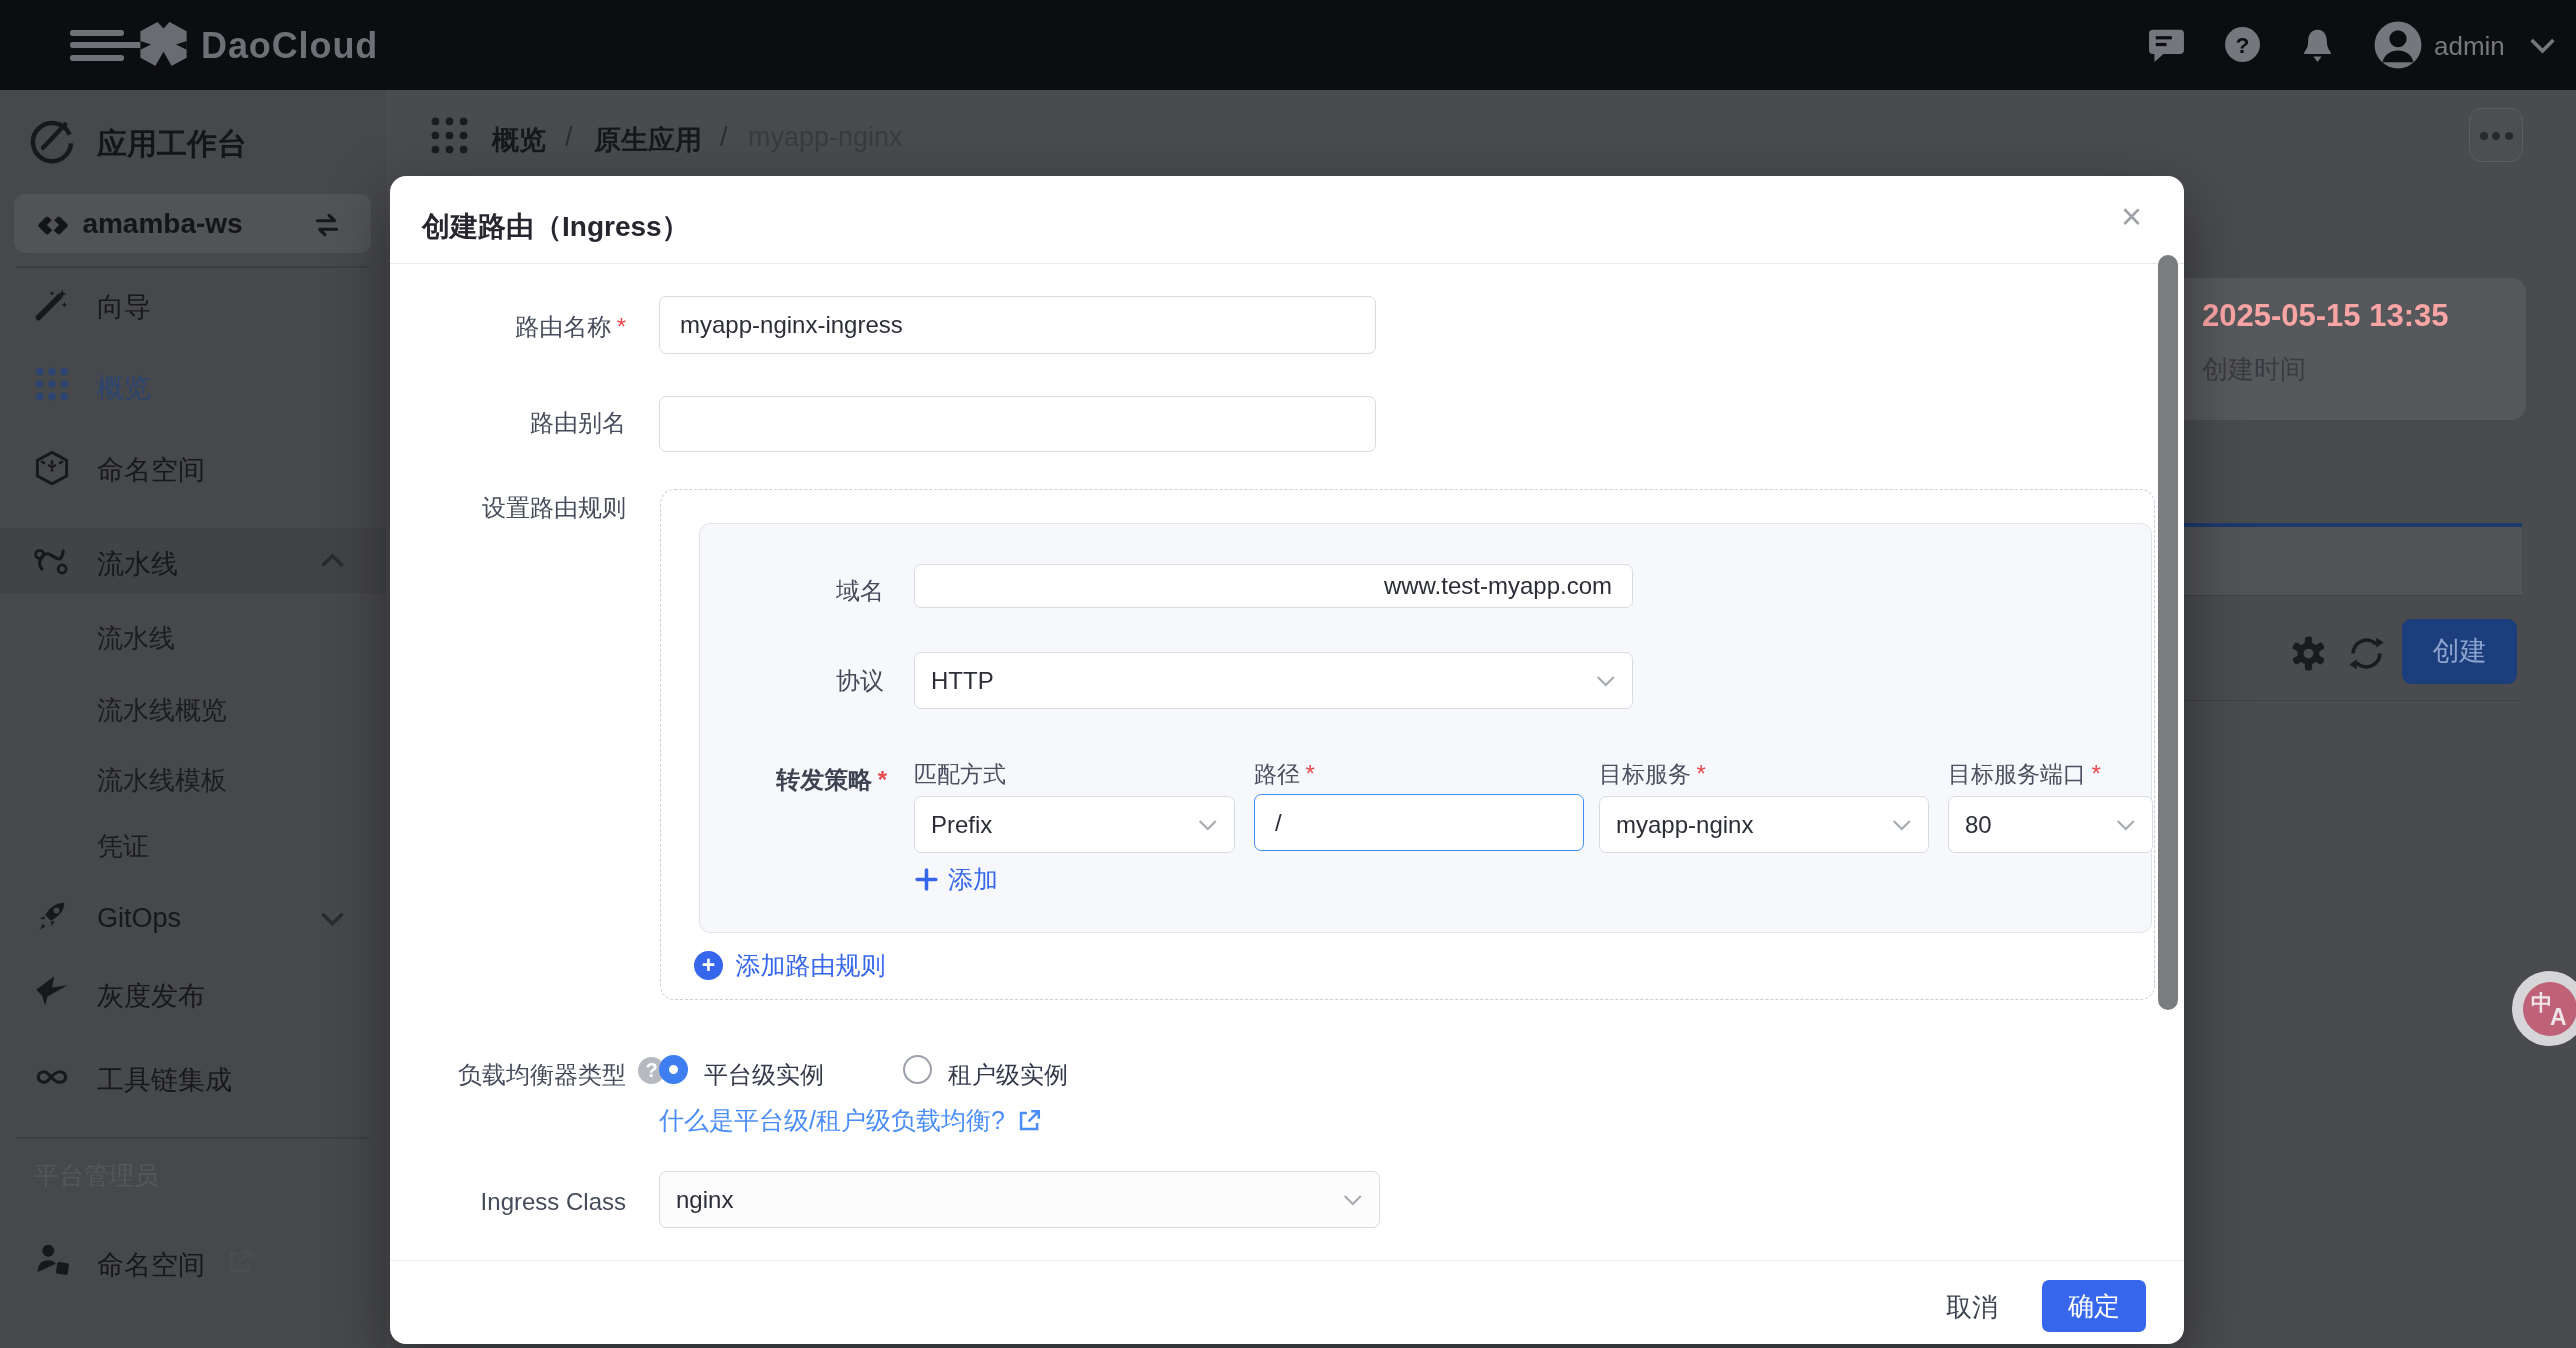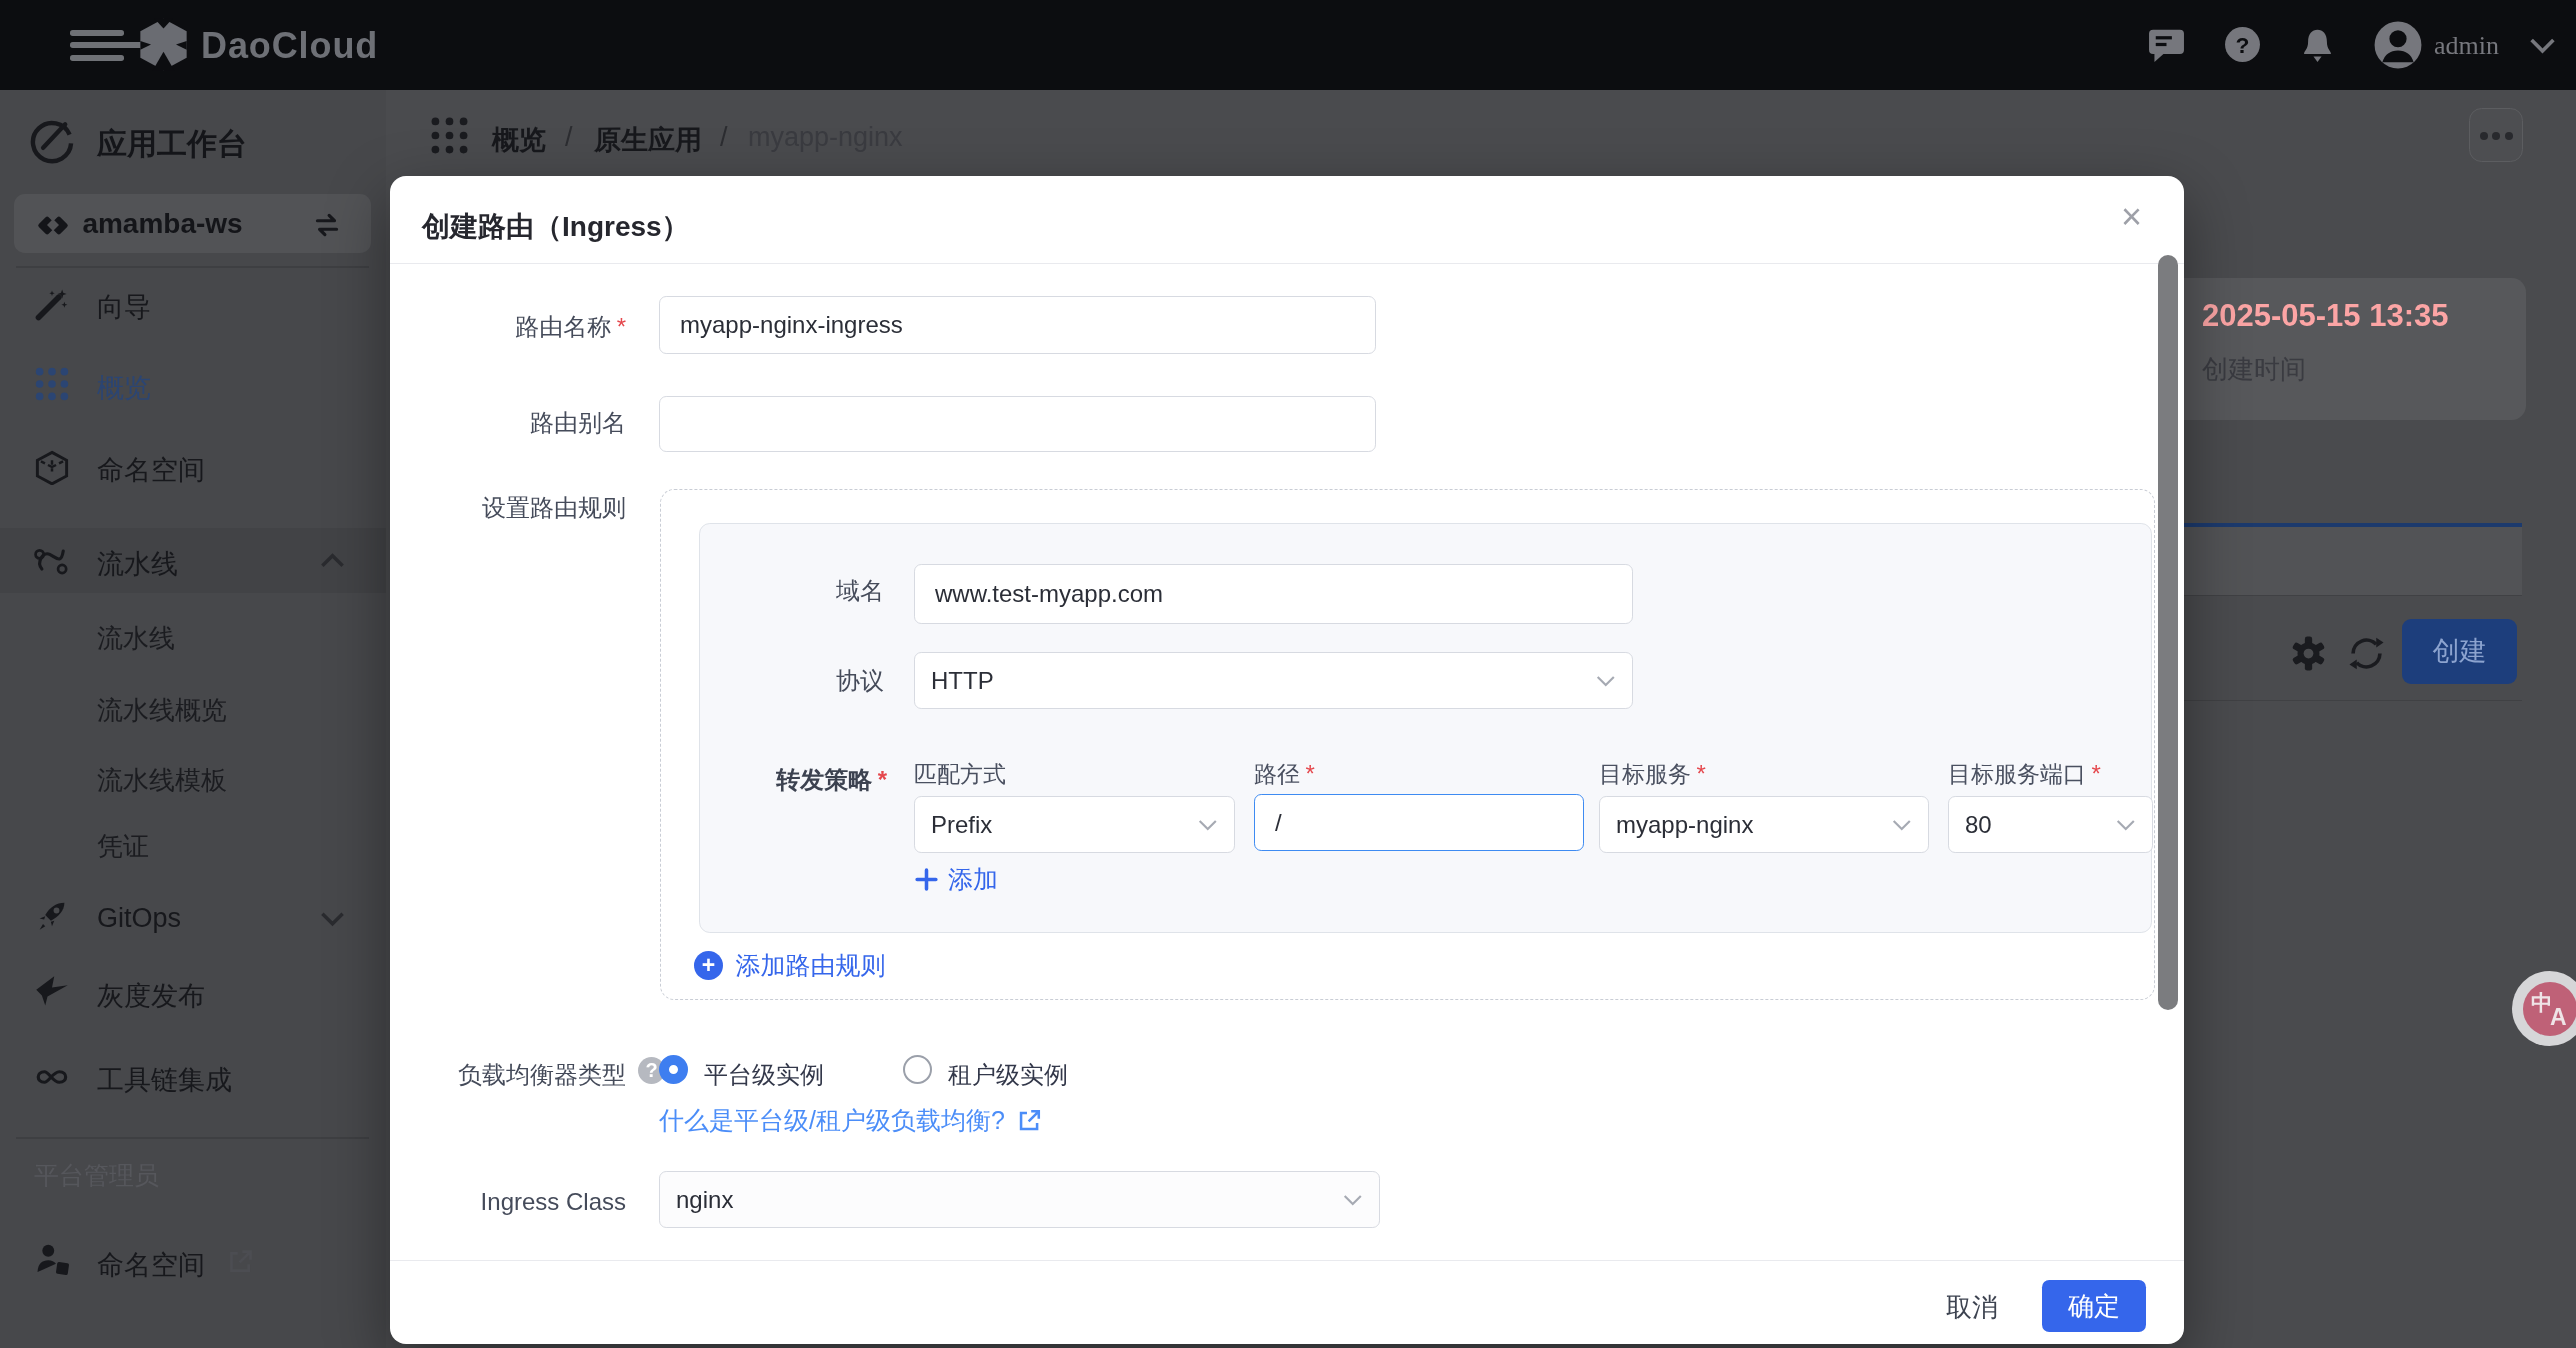--- a/index.html
+++ b/index.html
@@ -5,21 +5,21 @@
   * { margin:0; padding:0; box-sizing:border-box; }
   html,body { width:2576px; height:1349px; overflow:hidden; }
   body { position:relative; font-family:"Liberation Sans","DejaVu Sans",sans-serif; background:#4a4b4e; }
   .abs { position:absolute; }
 
   
   .hdr { left:0; top:0; width:2576px; height:98px; background:#0c0d10; }
   .hdr .bar { position:absolute; left:70px; height:6.3px; border-radius:2.7px; background:#6f7176; }
   .brand-text { position:absolute; left:201px; top:25px; font-size:36px; font-weight:700; color:#6e7076; letter-spacing:0.9px; }
   .hdr-ic { position:absolute; color:#76777d; }
-  .hdr-user { position:absolute; left:2434px; top:30.5px; font-size:26px; color:#77787e;font-family:Liberation Serif, serif; }
+  .hdr-user { position:absolute; left:2434px; top:30.5px; font-size:26px; color:#77787e; }
 
   .sidebar { left:0; top:90px; width:386px; height:1259px; background:#47484b; }
   .side-divider { position:absolute; left:16px; width:353px; height:1.8px; background:#3e3f42; }
   .mod-title { position:absolute; left:97px; font-size:30px; font-weight:700; color:#141519; }
   .ws-pill { position:absolute; left:14.4px; top:104px; width:357px; height:59px; background:#525356; border-radius:10.8px; }
   .ws-name { position:absolute; left:68px; top:14.4px; font-size:28px; font-weight:700; color:#141519; }
   .nav-label { position:absolute; left:97px; font-size:27px; font-weight:500; color:#17181c; }
   .nav-label.active { color:#2b4573; }
   .nav-sub { position:absolute; left:97px; font-size:26px; font-weight:500; color:#1b1c20; }
   .nav-ic { position:absolute; left:34px; color:#17181c; }
@@ -295,21 +295,21 @@
 
   <span class="flabel" style="top:231px;">路由别名</span>
   <input class="tinput" style="left: 269px; top: 220px; width: 717px; height: 56px;" value="">
 
   <span class="flabel" style="top:316px;">设置路由规则</span>
   <div class="dashed-box"></div>
 
   <div class="rule-card">
 
     <span class="flabel" style="left:0;width:184px;top:51px;">域名</span>
-    <input class="tinput" style="left: 214px; top: 40px; width: 719px; height: 60px;" value="www.test-myapp.com">
+    <input class="tinput" style="left: 214px; top: 40px; width: 719px; height: 44px; text-align: right;" value="www.test-myapp.com">
 
     <span class="flabel" style="left:0;width:184px;top:141px;">协议</span>
     <div class="sel" style="left:214px;top:128px;width:719px;">
       <span class="v">HTTP</span>
       <svg width="21.5" height="18" viewBox="0 0 16 12">
           <path d="M2 3l6 6 6-6" fill="none" stroke="#a6aab3" stroke-width="1.6"></path>
         </svg>
     </div>
 
     <span class="flabel" style="left:0;width:187px;top:240px;font-weight:700;color:#3c4250;"><span>转发策略</span><span class="req">*</span></span>

